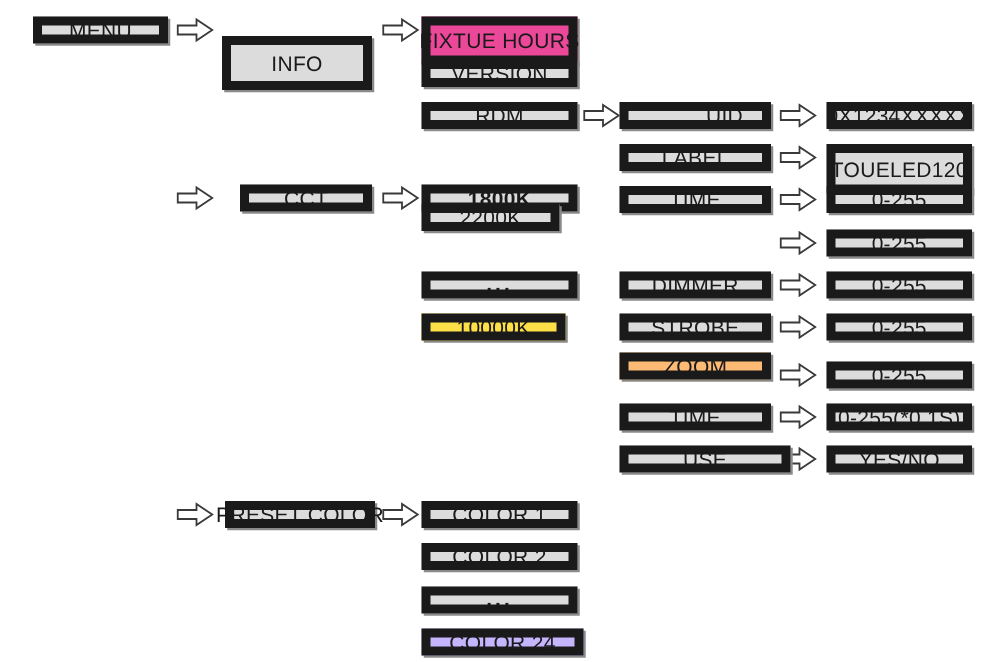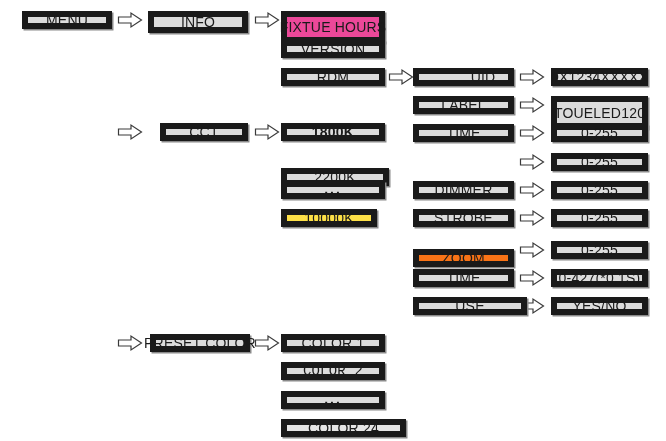--- a/index.html
+++ b/index.html
@@ -127,44 +127,44 @@
       <svg viewBox="0 0 26 18" xmlns="http://www.w3.org/2000/svg">
         <path d="M1.5 6 L14 6 L14 2 L24.5 9 L14 16 L14 12 L1.5 12 Z" fill="#ffffff" stroke="#3a3a3a" stroke-width="1.2" stroke-linejoin="miter"></path>
       </svg>
     </div>
     <div class="arrow" style="left: 254px; top: 334px;">
       <svg viewBox="0 0 26 18" xmlns="http://www.w3.org/2000/svg">
         <path d="M1.5 6 L14 6 L14 2 L24.5 9 L14 16 L14 12 L1.5 12 Z" fill="#ffffff" stroke="#3a3a3a" stroke-width="1.2" stroke-linejoin="miter"></path>
       </svg>
     </div>
     <div class="node" style="left: 22px; top: 11px; width: 90px; height: 18px; background: rgb(220, 220, 220); border-color: rgb(26, 26, 26);">MENU</div>
-    <div class="node" style="left: 148px; top: 11px; width: 100px; height: 22px; background: rgb(220, 220, 220); border-color: rgb(26, 26, 26);">INFO</div>
+    <div class="node" style="left: 148px; top: 24px; width: 100px; height: 36px; background: rgb(220, 220, 220); border-color: rgb(26, 26, 26);">INFO</div>
     <div class="node" style="left: 281px; top: 11px; width: 104px; height: 32px; background: #ec4899; border-color: rgb(26, 26, 26);">FIXTUE HOURS</div>
     <div class="node" style="left: 281px; top: 40px; width: 104px; height: 18px; background: rgb(220, 220, 220); border-color: rgb(26, 26, 26);">VERSION</div>
     <div class="node" style="left: 281px; top: 68px; width: 104px; height: 18px; background: rgb(220, 220, 220); border-color: rgb(26, 26, 26);">RDM</div>
     <div class="node" style="left: 160px; top: 123px; width: 88px; height: 18px; background: rgb(220, 220, 220); border-color: rgb(26, 26, 26);">CCT</div>
     <div class="node" style="left: 281px; top: 123px; width: 104px; height: 18px; background: rgb(220, 220, 220); border-color: rgb(26, 26, 26); font-weight: bold;">1800K</div>
-    <div class="node" style="left: 281px; top: 168px; width: 108px; height: 18px; background: rgb(220, 220, 220); border-color: rgb(26, 26, 26);">2200K</div>
+    <div class="node" style="left: 281px; top: 136px; width: 92px; height: 18px; background: rgb(220, 220, 220); border-color: rgb(26, 26, 26);">2200K</div>
     <div class="node ellipsis" style="left: 281px; top: 181px; width: 104px; height: 18px; background: rgb(220, 220, 220); border-color: rgb(26, 26, 26);">...</div>
     <div class="node" style="left: 281px; top: 209px; width: 96px; height: 18px; background: #fde047; border-color: rgb(26, 26, 26);">10000K</div>
     <div class="node" style="left: 413px; top: 68px; width: 101px; height: 18px; background: rgb(220, 220, 220); border-color: rgb(26, 26, 26); padding-left: 39px;">UID</div>
     <div class="node" style="left: 413px; top: 96px; width: 101px; height: 18px; background: rgb(220, 220, 220); border-color: rgb(26, 26, 26);">LABEL</div>
     <div class="node" style="left: 413px; top: 124px; width: 101px; height: 18px; background: rgb(220, 220, 220); border-color: rgb(26, 26, 26);">TIME</div>
     <div class="node" style="left: 413px; top: 209px; width: 101px; height: 18px; background: rgb(220, 220, 220); border-color: rgb(26, 26, 26);">STROBE</div>
     <div class="node" style="left: 413px; top: 181px; width: 101px; height: 18px; background: rgb(220, 220, 220); border-color: rgb(26, 26, 26);">DIMMER</div>
-    <div class="node" style="left: 413px; top: 249px; width: 101px; height: 18px; background: #f97316; border-color: rgb(26, 26, 26);">ZOOM</div>
+    <div class="node" style="left: 413px; top: 235px; width: 101px; height: 18px; background: #fdba74; border-color: rgb(26, 26, 26);">ZOOM</div>
     <div class="node" style="left: 413px; top: 269px; width: 101px; height: 18px; background: rgb(220, 220, 220); border-color: rgb(26, 26, 26);">TIME</div>
     <div class="node" style="left: 413px; top: 297px; width: 114px; height: 18px; background: rgb(220, 220, 220); border-color: rgb(26, 26, 26);">USE</div>
     <div class="node" style="left: 551px; top: 68px; width: 97px; height: 18px; background: rgb(220, 220, 220); border-color: rgb(26, 26, 26);">0X1234XXXXX</div>
     <div class="node" style="left: 551px; top: 96px; width: 97px; height: 33px; background: rgb(220, 220, 220); border-color: rgb(26, 26, 26);">TOUELED120</div>
     <div class="node" style="left: 551px; top: 124px; width: 97px; height: 18px; background: rgb(220, 220, 220); border-color: rgb(26, 26, 26);">0-255</div>
     <div class="node" style="left: 551px; top: 153px; width: 97px; height: 18px; background: rgb(220, 220, 220); border-color: rgb(26, 26, 26);">0-255</div>
     <div class="node" style="left: 551px; top: 181px; width: 97px; height: 18px; background: rgb(220, 220, 220); border-color: rgb(26, 26, 26);">0-255</div>
     <div class="node" style="left: 551px; top: 209px; width: 97px; height: 18px; background: rgb(220, 220, 220); border-color: rgb(26, 26, 26);">0-255</div>
     <div class="node" style="left: 551px; top: 241px; width: 97px; height: 18px; background: rgb(220, 220, 220); border-color: rgb(26, 26, 26);">0-255</div>
-    <div class="node" style="left: 551px; top: 269px; width: 97px; height: 18px; background: rgb(220, 220, 220); border-color: rgb(26, 26, 26);">0-427(*0.1S)</div>
+    <div class="node" style="left: 551px; top: 269px; width: 97px; height: 18px; background: rgb(220, 220, 220); border-color: rgb(26, 26, 26);">0-255(*0.1S)</div>
     <div class="node" style="left: 551px; top: 297px; width: 97px; height: 18px; background: rgb(220, 220, 220); border-color: rgb(26, 26, 26);">YES/NO</div>
     <div class="node" style="left: 150px; top: 334px; width: 100px; height: 18px; background: rgb(220, 220, 220); border-color: rgb(26, 26, 26);">PRESET COLOR</div>
     <div class="node" style="left: 281px; top: 334px; width: 104px; height: 18px; background: rgb(220, 220, 220); border-color: rgb(26, 26, 26);">COLOR 1</div>
-    <div class="node" style="left: 281px; top: 362px; width: 104px; height: 18px; background: rgb(220, 220, 220); border-color: rgb(26, 26, 26); font-family: Liberation Mono, monospace;">COLOR 2</div>
+    <div class="node" style="left: 281px; top: 362px; width: 104px; height: 18px; background: rgb(220, 220, 220); border-color: rgb(26, 26, 26);">COLOR 2</div>
     <div class="node ellipsis" style="left: 281px; top: 391px; width: 104px; height: 18px; background: rgb(220, 220, 220); border-color: rgb(26, 26, 26);">...</div>
-    <div class="node" style="left: 281px; top: 419px; width: 125px; height: 18px; background: #e5e5e5; border-color: rgb(26, 26, 26);">COLOR 24</div>
+    <div class="node" style="left: 281px; top: 419px; width: 108px; height: 18px; background: #c4b5fd; border-color: rgb(26, 26, 26);">COLOR 24</div>
   </div>
 
 </body></html>

